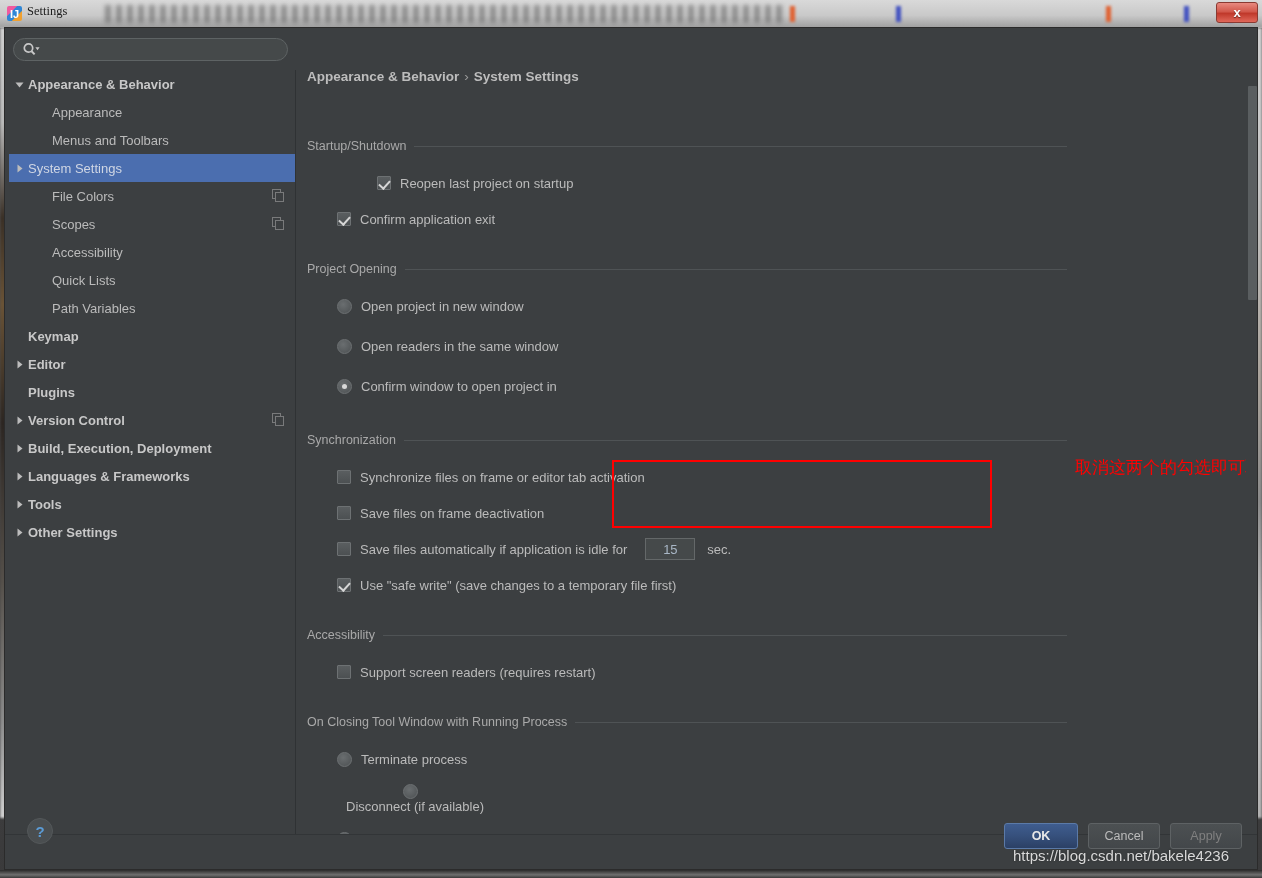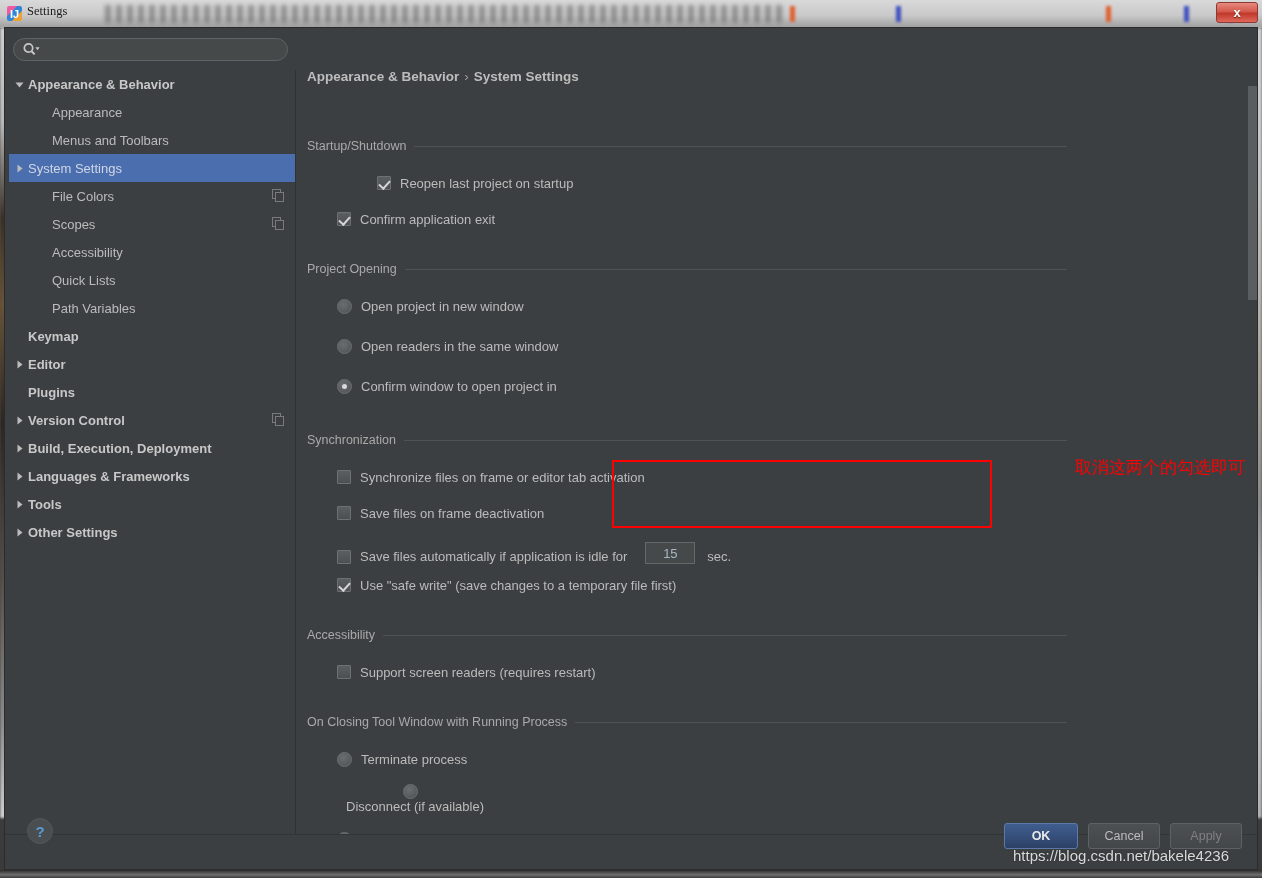--- a/index.html
+++ b/index.html
@@ -488,21 +488,21 @@
             <span class="rule"></span>
           </div>
           <div class="opt" style="position: absolute; left: 30px; top: 30px;">
             <span class="cb"></span>
             <span class="lbl">Synchronize files on frame or editor tab activation</span>
           </div>
           <div class="opt" style="position: absolute; left: 30px; top: 66px;">
             <span class="cb"></span>
             <span class="lbl">Save files on frame deactivation</span>
           </div>
-          <div class="opt" style="position: absolute; left: 30px; top: 102px; align-items: flex-end;">
+          <div class="opt" style="position: absolute; left: 30px; top: 102px;">
             <span class="cb"></span>
             <span class="lbl">Save files automatically if application is idle for</span>
             <span style="width: 18px;"></span>
             <input type="text" id="idle-input" value="15" style="">
             <span style="margin-left: 12px;">sec.</span>
           </div>
           <div class="opt" style="position: absolute; left: 30px; top: 138px;">
             <span class="cb checked"></span>
             <span class="lbl">Use "safe write" (save changes to a temporary file first)</span>
           </div>

